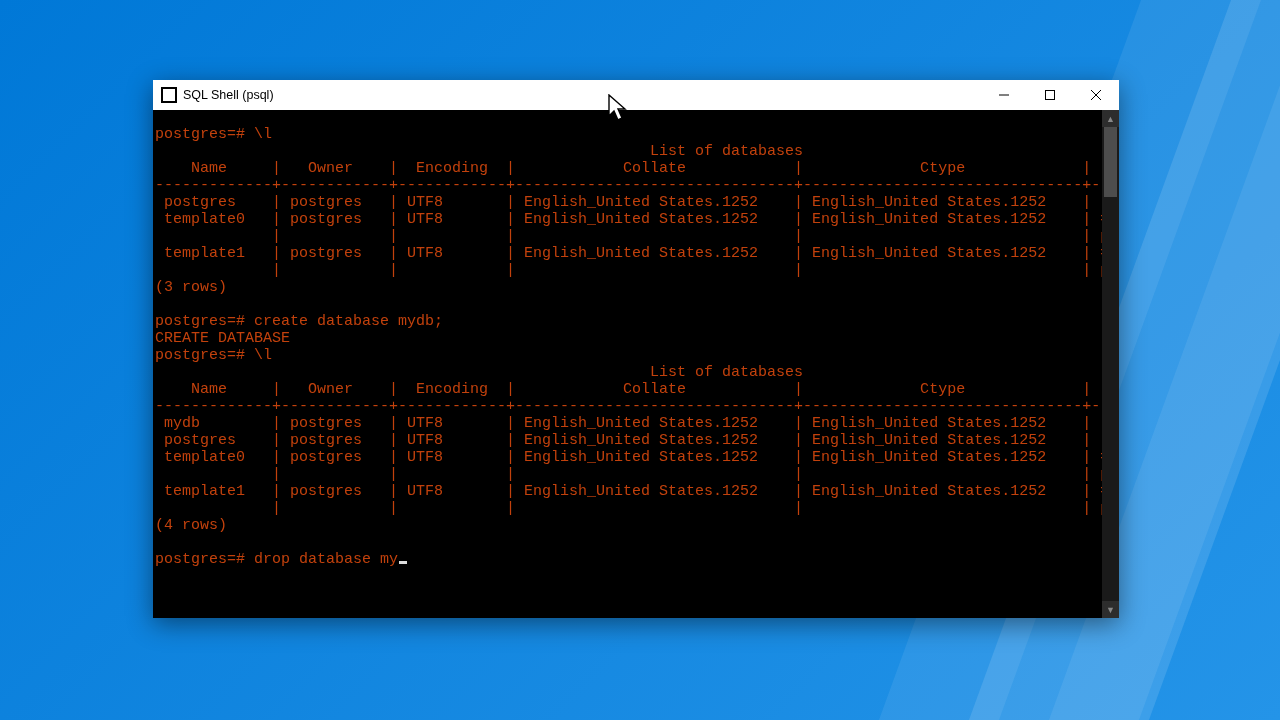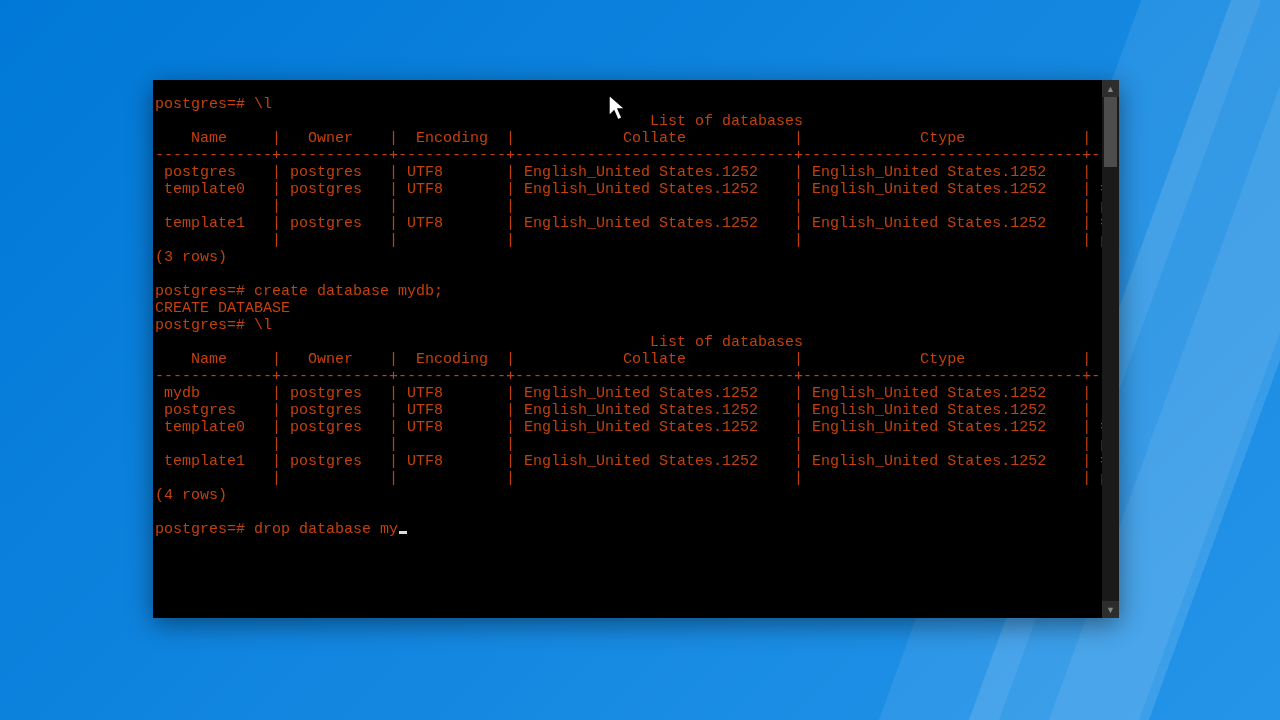--- a/index.html
+++ b/index.html
@@ -131,20 +131,41 @@
 </style>
 </head>
 <body>
 
 <div class="ray" style="left:1010px; top:0; width:120px; height:720px;"></div>
 <div class="ray" style="left:1100px; top:0; width:180px; height:720px; background:rgba(255,255,255,0.12);"></div>
 <div class="ray" style="left:1180px; top:0; width:90px; height:720px;"></div>
 
 <div class="window">
 
+  <div class="titlebar">
+    <div class="app-icon"></div>
+    <div class="title">SQL Shell (psql)</div>
+    <div class="spacer"></div>
+    <div class="win-btn">
+      <svg viewBox="0 0 10 10">
+          <line x1="0" y1="5" x2="10" y2="5" stroke="currentColor" stroke-width="1"></line>
+        </svg>
+    </div>
+    <div class="win-btn">
+      <svg viewBox="0 0 10 10">
+          <rect x="0.5" y="0.5" width="9" height="9" fill="none" stroke="currentColor" stroke-width="1"></rect>
+        </svg>
+    </div>
+    <div class="win-btn close">
+      <svg viewBox="0 0 10 10">
+          <line x1="0" y1="0" x2="10" y2="10" stroke="currentColor" stroke-width="1"></line>
+          <line x1="10" y1="0" x2="0" y2="10" stroke="currentColor" stroke-width="1"></line>
+        </svg>
+    </div>
+  </div>
 
   <div class="client">
     <div class="terminal" id="terminal">postgres=# \l
                                                        List of databases                                                        
     Name     |   Owner    |  Encoding  |            Collate            |             Ctype             |    Access privileges   
 -------------+------------+------------+-------------------------------+-------------------------------+-------------------------
  postgres    | postgres   | UTF8       | English_United States.1252    | English_United States.1252    | 
  template0   | postgres   | UTF8       | English_United States.1252    | English_United States.1252    | =c/postgres          +
              |            |            |                               |                               | postgres=CTc/postgres
  template1   | postgres   | UTF8       | English_United States.1252    | English_United States.1252    | =c/postgres          +

